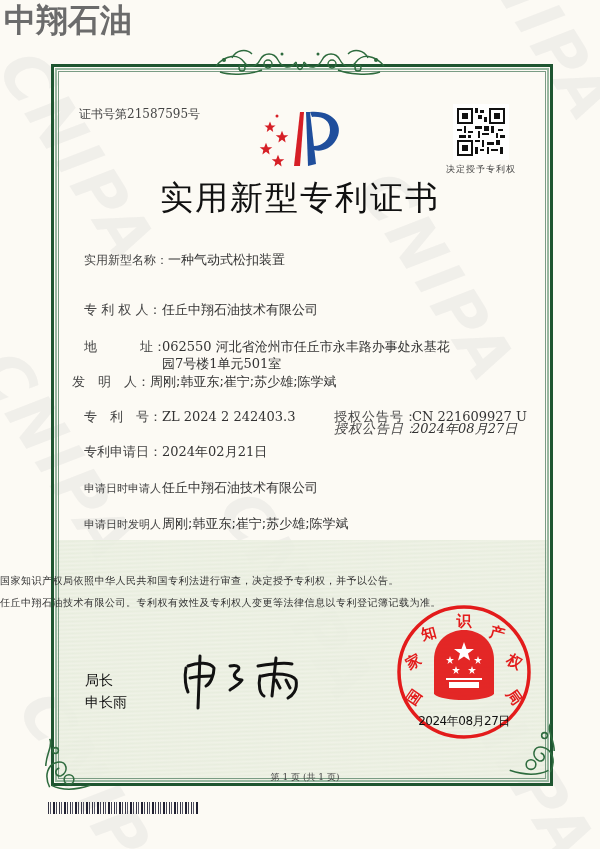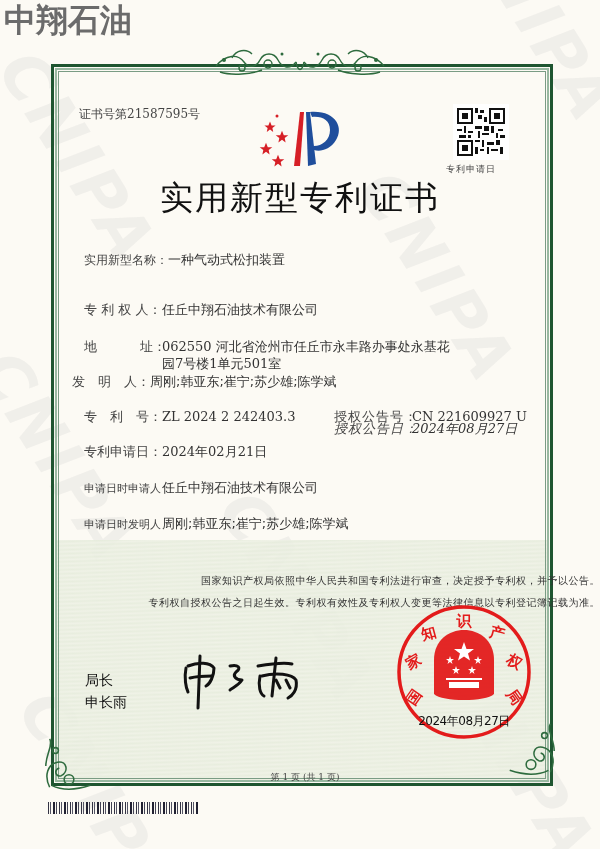--- a/index.html
+++ b/index.html
@@ -82,21 +82,21 @@
     .field {
       position: absolute; font-size: 13px; color: #333; z-index: 3; white-space: nowrap;
       line-height: 17px;
     }
     .field .lbl { display: inline-block; color: #444; }
     .field.small .lbl { font-family: "DejaVu Sans", sans-serif; font-size: 11px; }
     .field .val { display: inline-block; }
     .addr-val { white-space: normal; width: 300px; vertical-align: top; }
     .notice {
       position: absolute; left: 0; width: 600px;
-      text-align: right; font-size: 10px; color: #333; z-index: 3; letter-spacing: 0.5px;
+      text-align: left; font-size: 10px; color: #333; z-index: 3; letter-spacing: 0.5px;
     }
     .director {
       position: absolute; left: 85px; font-family: Liberation Serif, serif;
       font-size: 14px; color: #111; z-index: 3;
     }
     .signature {
       position: absolute; left: 180px; top: 652px; width: 140px; height: 60px; z-index: 3;
     }
     .seal { position: absolute; left: 394px; top: 602px; width: 140px; height: 140px; z-index: 4; }
     .seal-date {
@@ -225,21 +225,21 @@
       <rect x="8" y="17" width="1" height="3"></rect>
         <rect x="10" y="18" width="2" height="1"></rect>
         <rect x="13" y="17" width="1" height="3"></rect>
         <rect x="15" y="18" width="3" height="1"></rect>
         <rect x="19" y="17" width="1" height="3"></rect>
       <rect x="1" y="12" width="3" height="1"></rect>
         <rect x="5" y="12" width="1" height="1"></rect>
     </g>
   </svg>
 </div>
-<div class="qr-caption">专利申请日</div>
+<div class="qr-caption">决定授予专利权</div>
 
 <div class="title">实用新型专利证书</div>
 
 <div class="field" style="left:84px; top:251px;">
   <span class="lbl" style="font-family:'DejaVu Sans',sans-serif;font-size:12px;">实用新型名称：</span><span class="val" style="font-family:Liberation Sans, sans-serif;">一种气动式松扣装置</span>
 </div>
 
 <div class="field" style="left:84px; top:301px;">
   <span class="lbl" style="width:78px;">专 利 权 人：</span><span class="val" style="font-family:'DejaVu Sans',sans-serif;">任丘中翔石油技术有限公司</span>
 </div>
@@ -268,21 +268,21 @@
 
 <div class="field small" style="left:84px; top:479px;">
   <span class="lbl" style="width:78px;">申请日时申请人：</span><span class="val" style="font-family:'DejaVu Sans',sans-serif;">任丘中翔石油技术有限公司</span>
 </div>
 
 <div class="field small" style="left:84px; top:515px;">
   <span class="lbl" style="width:78px;">申请日时发明人：</span><span class="val" style="font-family:'DejaVu Sans',sans-serif;">周刚;韩亚东;崔宁;苏少雄;陈学斌</span>
 </div>
 
 <div class="notice" style="top:574px;">国家知识产权局依照中华人民共和国专利法进行审查，决定授予专利权，并予以公告。</div>
-<div class="notice" style="top:596px;">专利权自授权公告之日起生效。专利权有效性及专利权人变更等法律信息以专利登记簿记载为准。</div>
+<div class="notice" style="top:596px;">任丘中翔石油技术有限公司。专利权有效性及专利权人变更等法律信息以专利登记簿记载为准。</div>
 
 <div class="director" style="top:672px;">局长</div>
 <div class="director" style="top:694px;">申长雨</div>
 
 <svg class="signature" viewBox="0 0 140 60">
   <g fill="none" stroke="#111" stroke-width="3" stroke-linecap="round" stroke-linejoin="round">
     <path d="M6 16 C4 26, 6 36, 8 40"></path>
     <path d="M8 14 C18 10, 30 10, 34 16 C34 24, 30 32, 26 34"></path>
     <path d="M10 26 C18 24, 26 24, 32 24"></path>
     <path d="M20 4 L18 56"></path>

